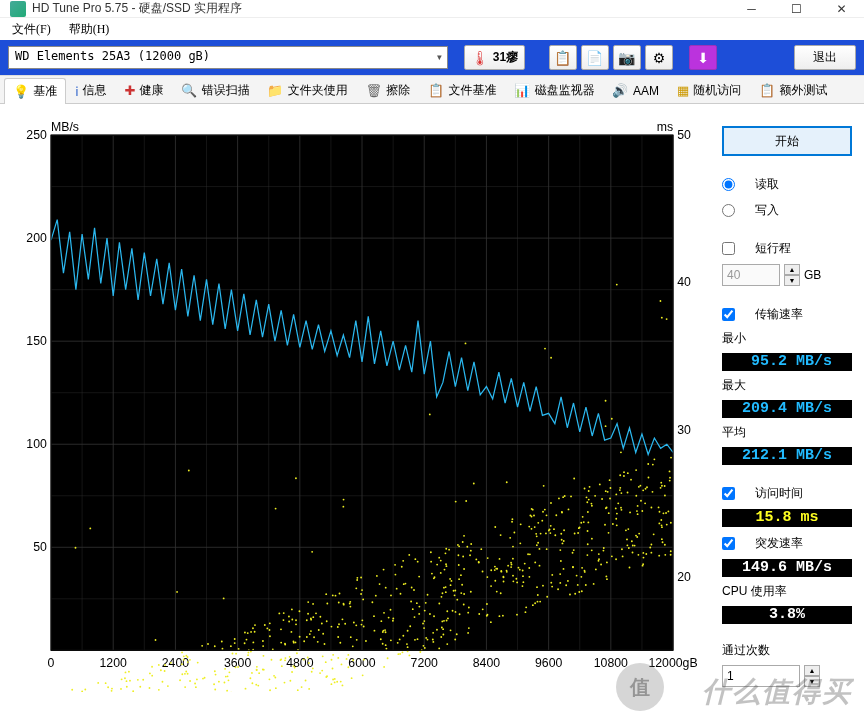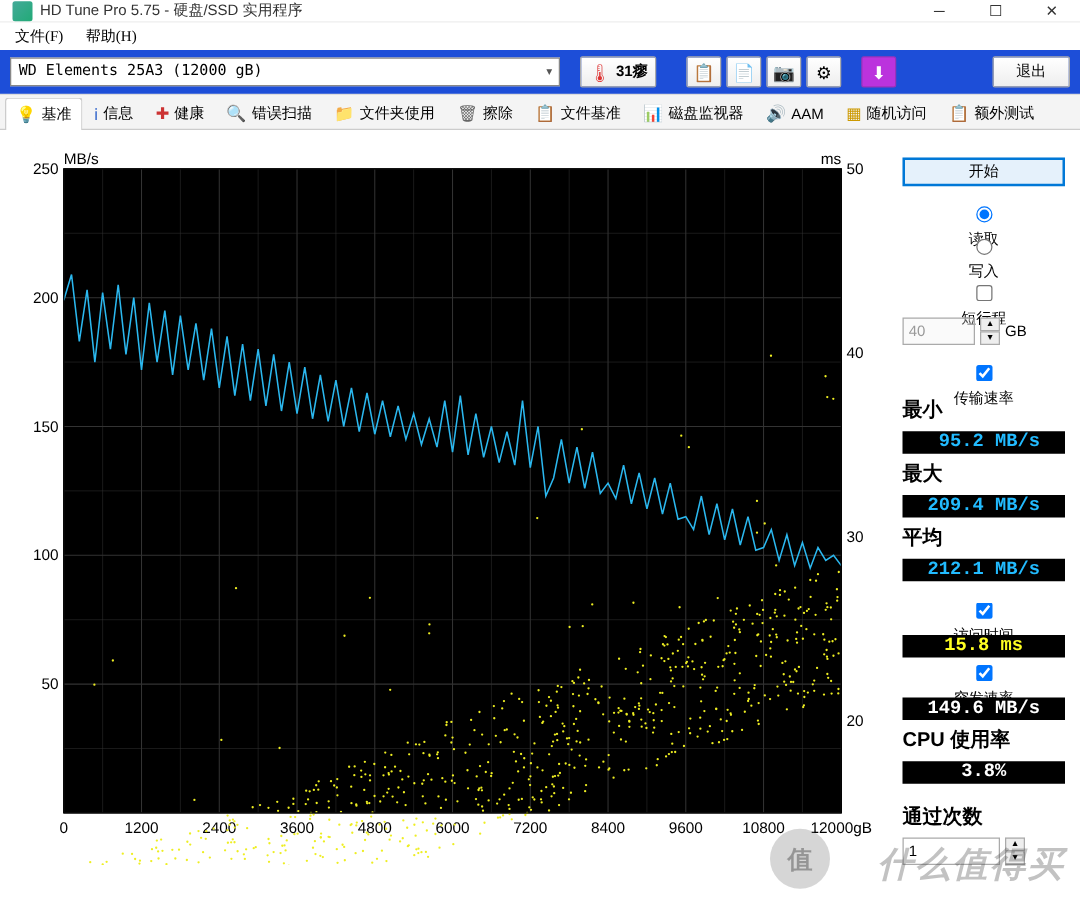--- a/index.html
+++ b/index.html
@@ -20,31 +20,31 @@
 .exit-btn { height: 25px; padding: 0 18px; border: 1px solid #aaa; background: linear-gradient(#fff,#eee); border-radius: 2px; margin-left: auto; }
 .tabbar { height: 28px; display: flex; align-items: flex-end; padding: 0 4px; background: #f4f4f4; border-bottom: 1px solid #ccc; }
 .tab { height: 26px; padding: 0 8px; display: flex; align-items: center; gap: 4px; border: 1px solid transparent; border-bottom: none; }
 .tab.active { background: #fff; border-color: #ccc; border-radius: 3px 3px 0 0; position: relative; top: 1px; }
 .tab-icon { font-size: 13px; }
 .content { display: flex; height: 600px; padding: 12px; gap: 12px; }
 .chart-area { flex: 1; position: relative; }
 .chart-svg { width: 100%; height: 100%; }
 .sidepanel { width: 130px; display: flex; flex-direction: column; gap: 6px; padding-top: 10px; }
 .start-btn { height: 30px; border: 2px solid #0078d7; background: #e5f1fb; color: #000; }
-.radio-row, .check-row { display: flex; align-items: center; gap: 5px; height: 20px; flex-direction: column; }
+.radio-row, .check-row { display: flex; align-items: center; gap: 20px; height: 20px; }
 .radio-row input, .check-row input { width: 13px; height: 13px; }
 .num-input { display: flex; align-items: center; gap: 4px; }
 .num-input input { width: 58px; height: 22px; border: 1px solid #aaa; padding: 0 4px; text-align: left; }
 .spinner-btns { display: flex; flex-direction: column; width: 16px; }
 .spinner-btns button { height: 11px; font-size: 7px; border: 1px solid #aaa; background: #eee; padding: 0; line-height: 7px; }
 .stat-box { background: #000; color: #fff; height: 18px; line-height: 18px; text-align: center; font-family: "Courier New", monospace; font-size: 15px; font-weight: bold; white-space: pre; }
 .stat-cyan { color: #2bf; }
 .stat-yellow { color: #ff2; }
 .stat-white { color: #fff; }
-.label-txt { font-size: 16px; font-weight: bold; }
+.label-txt { font-size: 12px; }
 .sep { height: 6px; }
 .watermark { position: absolute; bottom: 8px; right: 12px; font-size: 28px; color: rgba(80,80,80,0.35); font-style: italic; letter-spacing: 2px; pointer-events: none; font-weight: bold; }
 .watermark-badge { position: absolute; bottom: 8px; right: 200px; width: 48px; height: 48px; border-radius: 50%; background: rgba(120,120,120,0.3); display:flex;align-items:center;justify-content:center;color:rgba(30,30,30,.35);font-size:20px;font-weight:bold;pointer-events:none; }
 </style>
 </head>
 <body>
 
 <div class="titlebar">
   <div class="titlebar-icon"></div>
   <div class="titlebar-text">HD Tune Pro 5.75 - 硬盘/SSD 实用程序</div>

